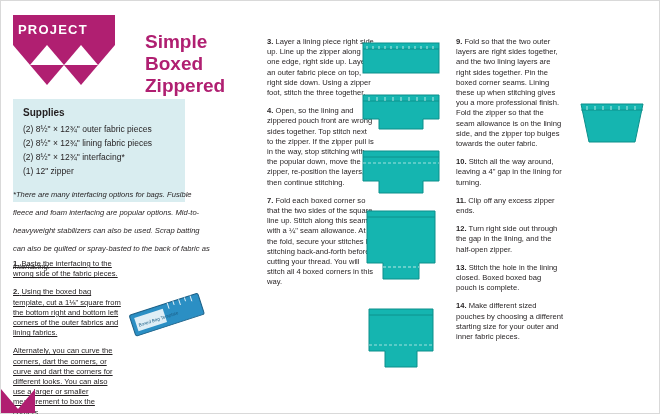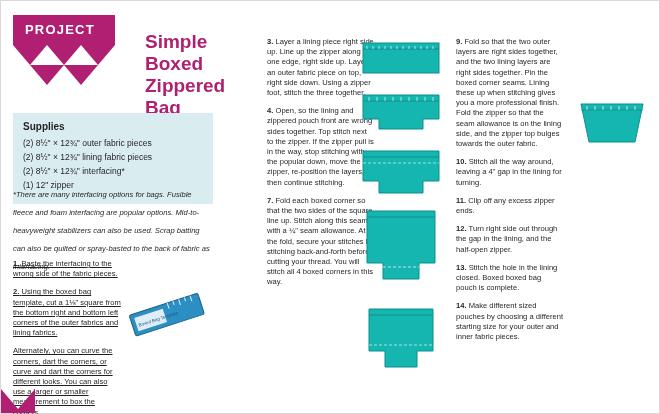--- a/index.html
+++ b/index.html
@@ -17,35 +17,35 @@
     border:1px solid #d9d9d9;
     background:#ffffff;
   }
   
   .mag-bar{
     position:absolute;left:12px;top:14px;
     width:102px;height:30px;background:#b01f71;
   }
   .mag-bar span{
     display:block;color:#fff;font-weight:bold;font-size:13px;
-    letter-spacing:1.2px;padding:7px 0 0 12px;
+    letter-spacing:1.2px;padding:7px 0 0 5px;
   }
   .zig{
     position:absolute;left:12px;top:44px;width:102px;height:44px;
   }
   .zig svg{display:block;}
   
   .title{
     position:absolute;left:144px;top:30px;width:104px;
     color:#b01f71;font-weight:bold;font-size:19px;line-height:22px;
   }
   
   .supplies{
-    position:absolute;left:12px;top:112px;width:200px;
-    background:#d9edf0;padding:8px 10px 10px 10px;
+    position:absolute;left:12px;top:98px;width:172px;
+    background:#d9edf0;padding:8px 10px 22px 10px;
     box-sizing:border-box;
   }
   .supplies h3{
     margin:0 0 6px 0;font-size:10px;font-weight:bold;color:#231f20;
   }
   .supplies p{margin:0 0 3px 0;font-size:8.5px;line-height:11px;}
   .note{
     position:absolute;left:12px;top:185px;width:200px;
     font-size:7.6px;line-height:18px;font-style:italic;color:#231f20;
   }

